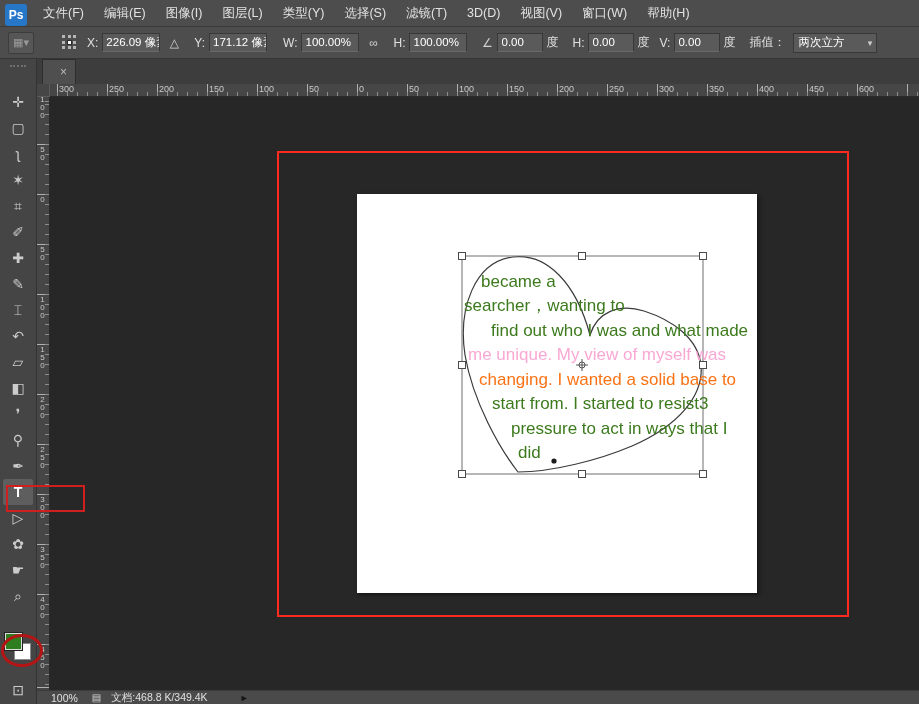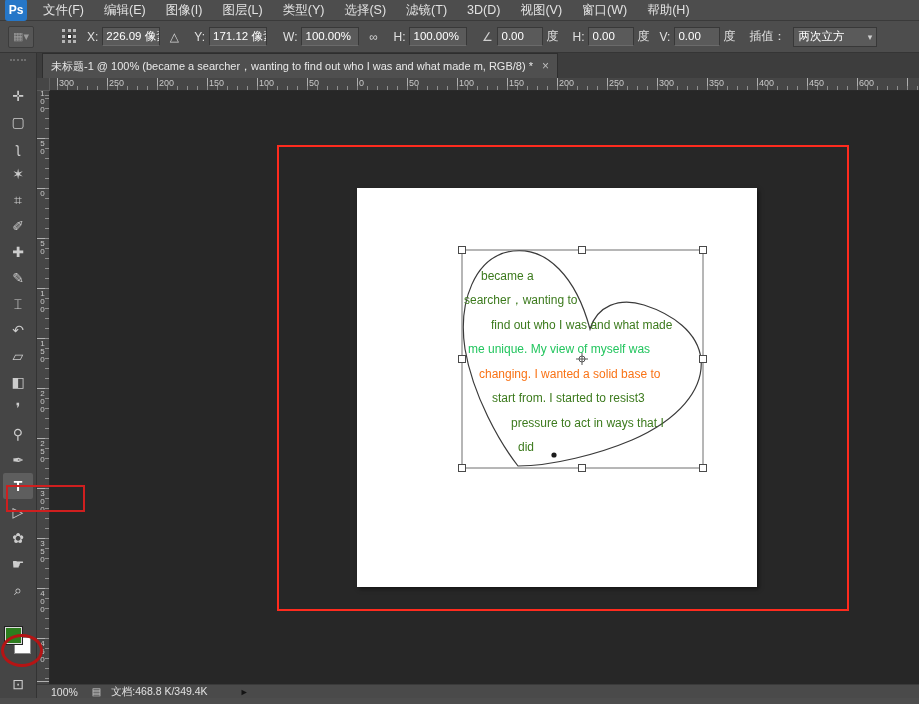--- a/index.html
+++ b/index.html
@@ -1,22 +1,22 @@
 <!DOCTYPE html>
 <html><head>
 <meta charset="utf-8">
 <style>
   * { margin:0; padding:0; box-sizing:border-box; }
   body { background:#333; font-family:"Liberation Sans", sans-serif; }
   #app { position:relative; width:919px; height:704px; background:#4d4d4d; overflow:hidden;
          font-family:"Liberation Sans", sans-serif; }
 
   
-  #menubar { height:21px; background:#4d4d4d; border-bottom:1px solid #3a3a3a;
-             display:flex; align-items:center; }
+  #menubar { height:27px; background:#4d4d4d; border-bottom:1px solid #3a3a3a;
+             display:flex; align-items:flex-end; }
   #ps-logo { width:22px; height:22px; margin:0 6px 0 5px; border-radius:3px;
              background:#2677c8; color:#fff; font-size:12px; font-weight:bold;
              display:flex; align-items:center; justify-content:center; }
   .menu-item { color:#e2e2e2; font-size:12.5px; padding:0 10px; line-height:26px; cursor:default; }
 
   
   #optionsbar { height:32px; background:#4d4d4d; border-bottom:1px solid #353535;
                 display:flex; align-items:center; color:#e0e0e0; font-size:12px; }
   .opt-label { margin:0 4px 0 10px; }
   .opt-field { height:19px; background:#5a5a5a; border:1px solid #383838; border-bottom-color:#6a6a6a;
@@ -92,21 +92,21 @@
   .vr-label { position:absolute; left:2px; width:7px; font-size:8px; line-height:8px;
               color:#c9c9c9; word-break:break-all; text-align:center; }
 
   
   #canvas { position:relative; flex:1; background:#272727; overflow:hidden; }
   #document { position:absolute; left:307px; top:97px; width:400px; height:399px;
               background:#ffffff; box-shadow:2px 2px 4px rgba(0,0,0,.5); z-index:1; }
   #red-frame { position:absolute; left:227px; top:54px; width:572px; height:466px;
                border:2px solid #ff2b1e; z-index:2; }
   #overlay-svg { position:absolute; left:0; top:0; z-index:3; pointer-events:none; }
-  .textline { position:absolute; z-index:4; font-size:12px; line-height:14px;
+  .textline { position:absolute; z-index:4; font-size:17px; line-height:14px;
               color:#3c7a1d; white-space:nowrap; font-family:"Liberation Sans", sans-serif; }
   .tl0{left:431px;top:178px;} .tl1{left:414px;top:202px;text-align:right;} .tl2{left:414px;top:227px;}
   .tl3{left:418px;top:251px;} .tl4{left:429px;top:276px;} .tl5{left:442px;top:300px;}
   .tl6{left:461px;top:325px;} .tl7{left:468px;top:349px;}
 
   
   #statusbar { height:14px; background:#4a4a4a; border-top:1px solid #3a3a3a;
                display:flex; align-items:center; color:#e0e0e0; font-size:10.5px; }
   #status-zoom { margin-left:14px; }
   #status-page-icon { margin-left:14px; font-size:10px; color:#cfcfcf; }
@@ -251,21 +251,20 @@
         <div id="bg-swatch" style="background: rgb(255, 255, 255);"></div>
       </div>
       <div id="quickmask-tool" class="tool">
         <span class="tool-glyph">⊡</span>
       </div>
     </div>
 
     <div id="right-col">
       <div id="tabbar">
         <div id="doc-tab">
-          <span>未标题-1 @ 100% (became a searcher，wanting to find out who I was and what made m, RGB/8) *</span>
           <span id="tab-close">×</span>
         </div>
       </div>
 
       <div id="ruler-row">
         <div id="ruler-corner"></div>
         <div id="h-ruler">
             <span class="hr-label" style="left: 9px;">300</span>
             <span class="hr-label" style="left: 59px;">250</span>
             <span class="hr-label" style="left: 109px;">200</span>
@@ -334,21 +333,21 @@
               <rect x="649.5" y="264.5" width="7" height="7"></rect>
               <rect x="408.5" y="373.5" width="7" height="7"></rect>
               <rect x="528.5" y="373.5" width="7" height="7"></rect>
               <rect x="649.5" y="373.5" width="7" height="7"></rect>
             </g>
           </svg>
 
           <span class="textline tl0" style="color: rgb(60, 122, 29);">became a</span>
           <span class="textline tl1" style="color: rgb(60, 122, 29);">searcher，wanting to</span>
           <span class="textline tl2" style="color: rgb(60, 122, 29); padding-left: 27px;">find out who I was and what made</span>
-          <span class="textline tl3" style="color: #22c55e;">me unique. My view of myself was</span>
+          <span class="textline tl3" style="color: #f9a8d4;">me unique. My view of myself was</span>
           <span class="textline tl4" style="color: #f97316;">changing. I wanted a solid base to</span>
           <span class="textline tl5" style="color: rgb(60, 122, 29);">start from. I started to resist3</span>
           <span class="textline tl6" style="color: rgb(60, 122, 29);">pressure to act in ways that I</span>
           <span class="textline tl7" style="color: rgb(60, 122, 29);">did</span>
         </div>
       </div>
 
       <div id="statusbar">
         <span id="status-zoom">100%</span>
         <span id="status-page-icon">▤</span>

